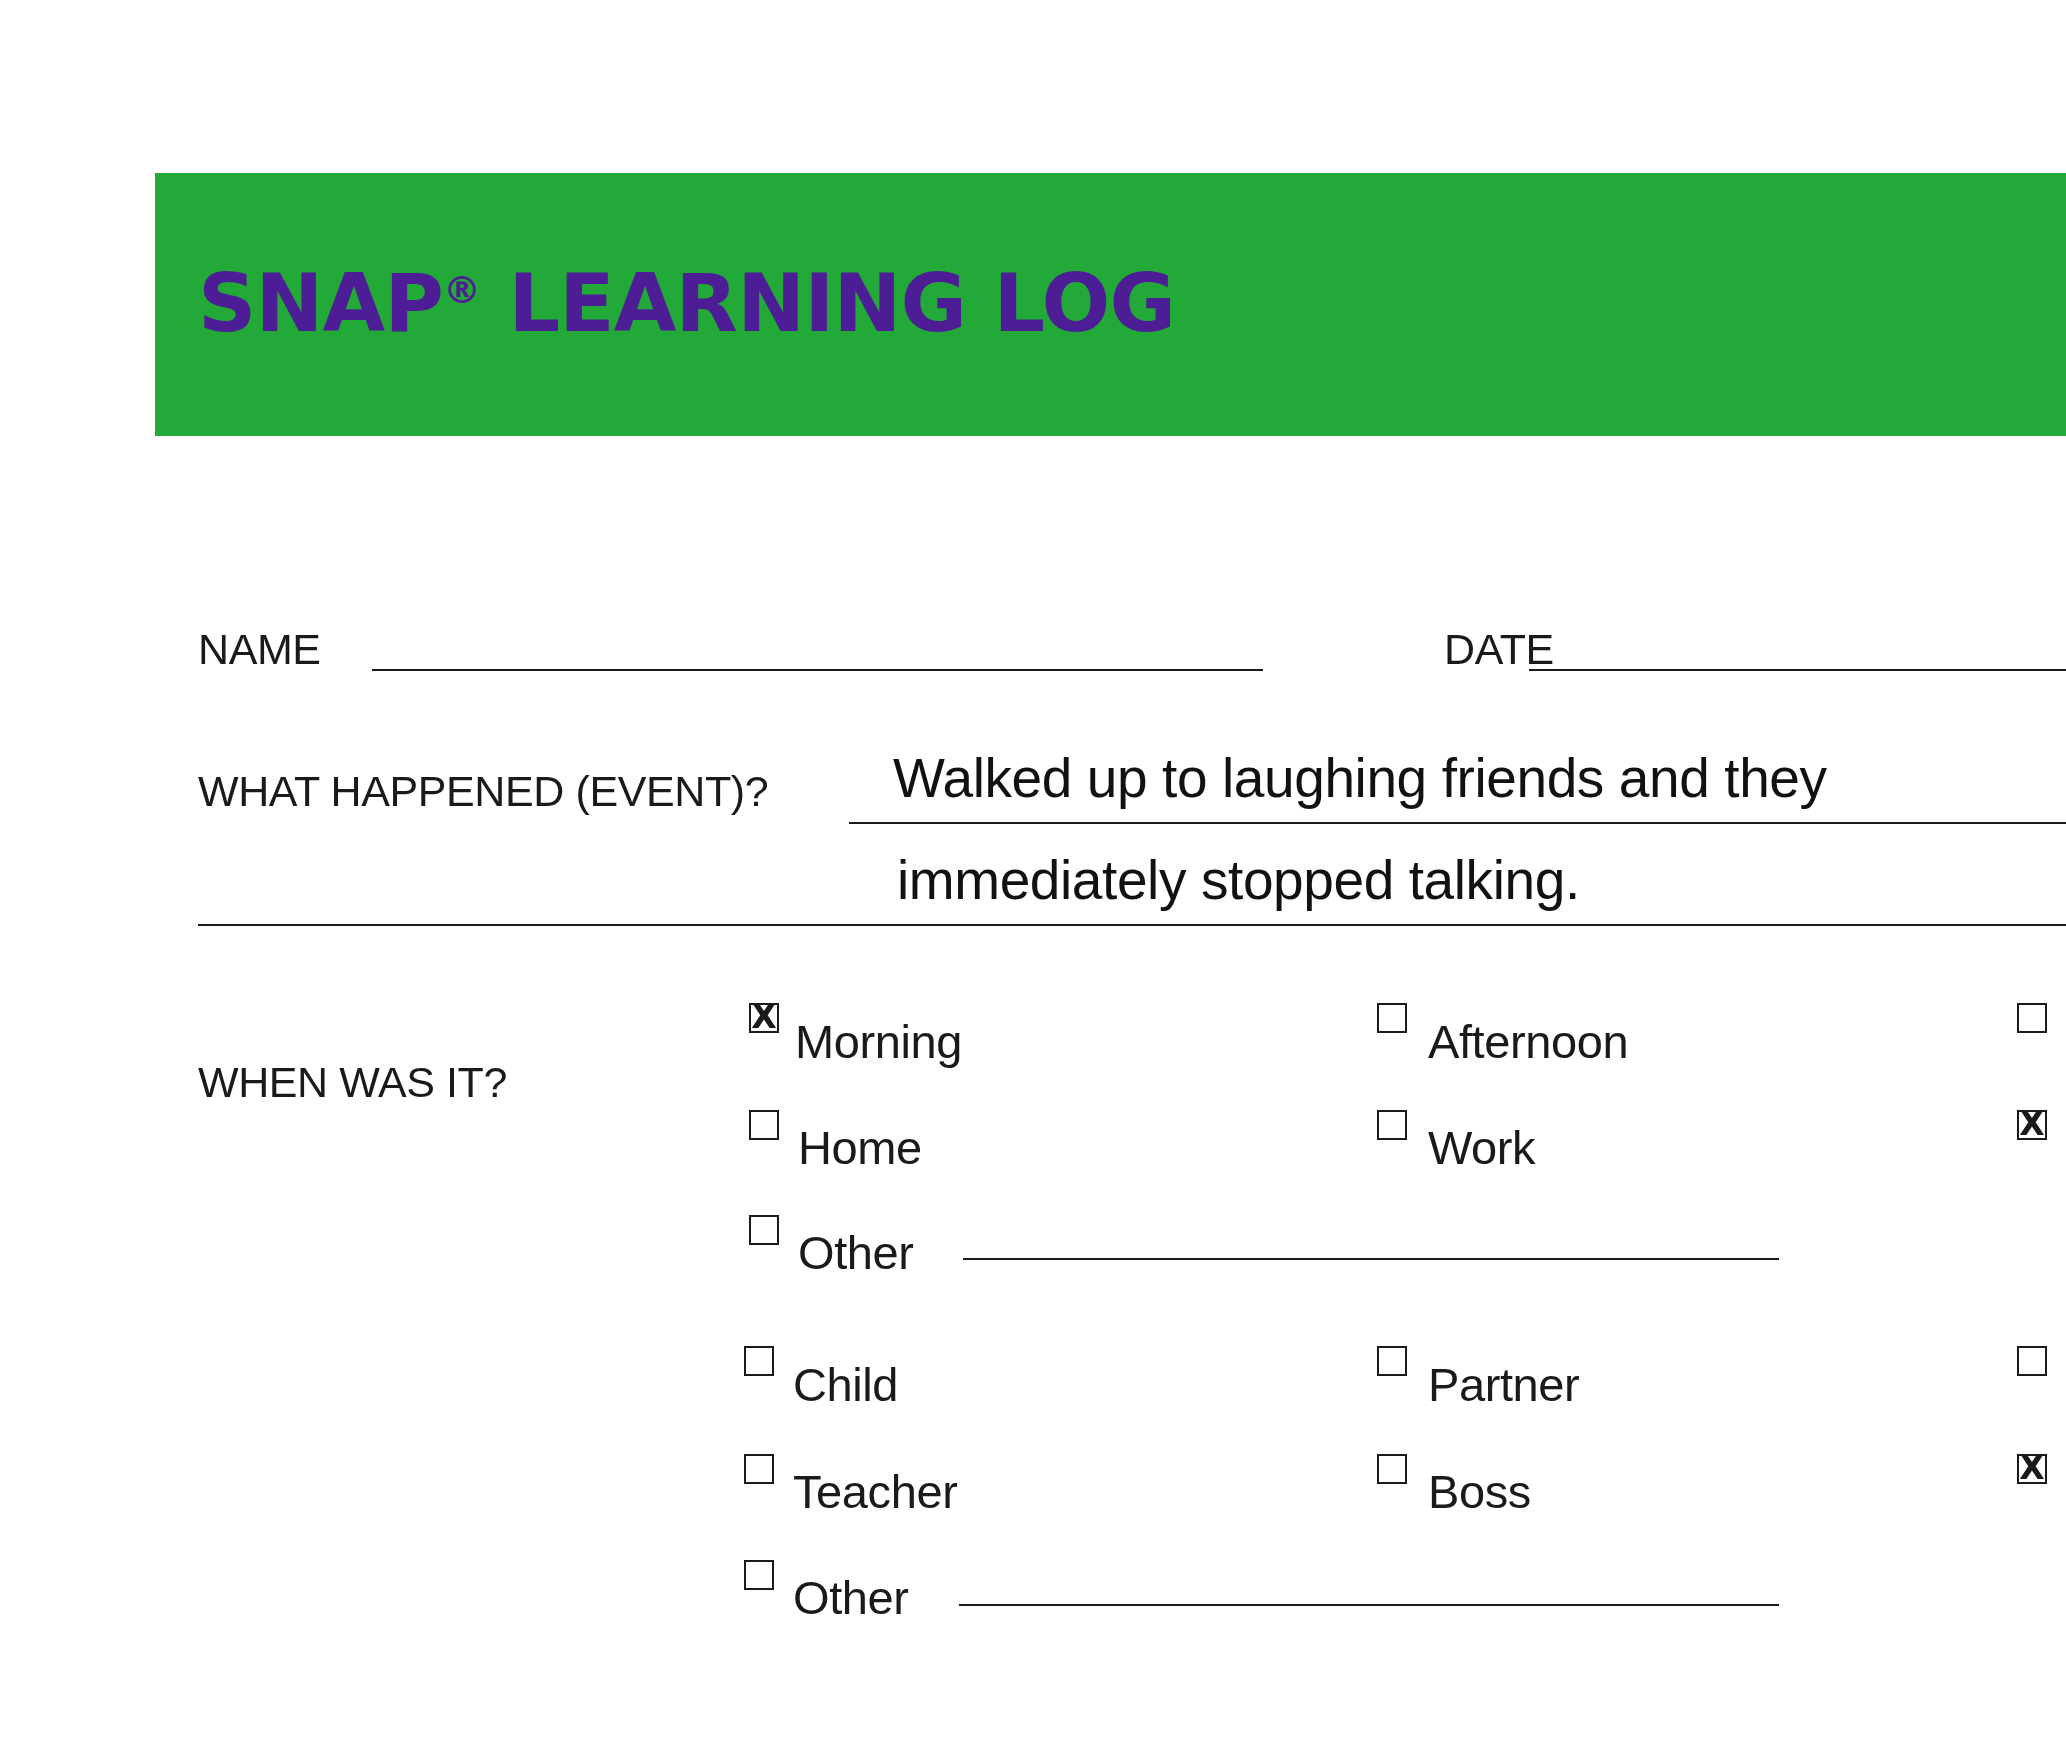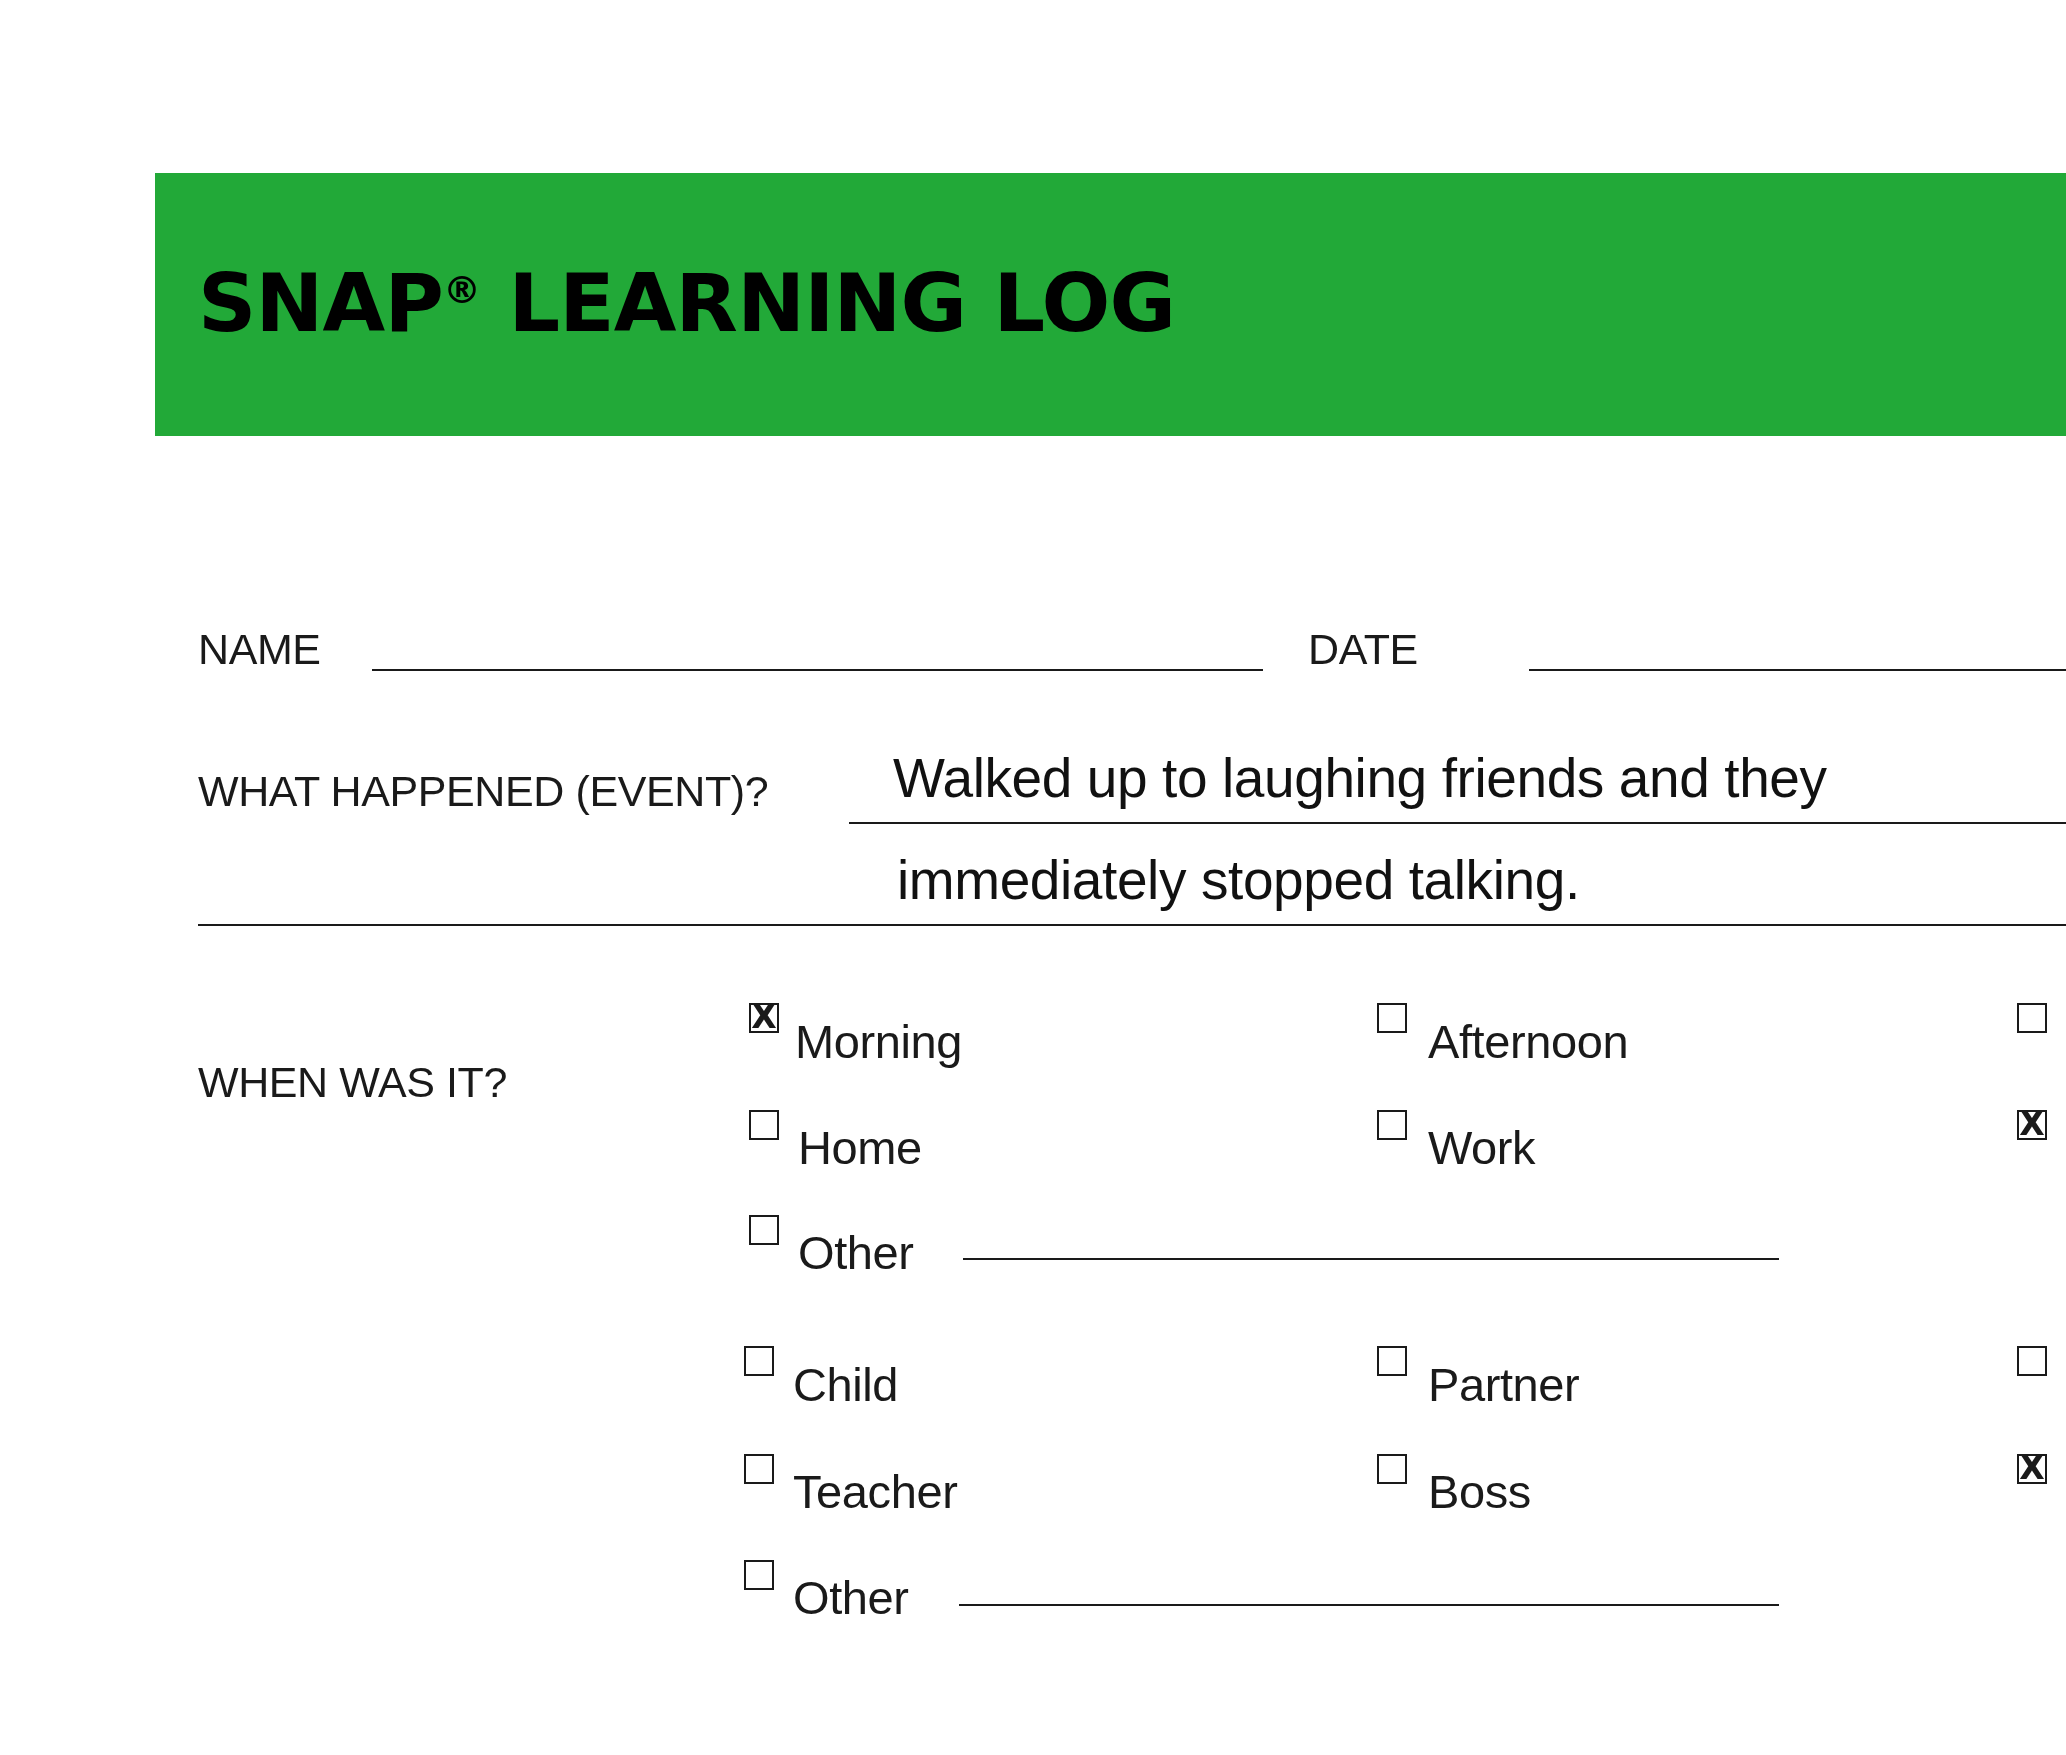--- a/index.html
+++ b/index.html
@@ -31,21 +31,21 @@
     top: 173px;
     width: 2418px;
     height: 263px;
     background: #22a938;
   }
   .header-title {
     position: absolute;
     left: 43px;
     top: 50%;
     transform: translateY(-52%);
-    color: #000000;
+    color: #4c1d95;
     font-family: "DejaVu Sans", sans-serif;
     font-weight: bold;
     font-size: 81px;
     letter-spacing: -0.8px;
     white-space: nowrap;
   }
   .header-title .reg {
     font-size: 38px;
     vertical-align: super;
     letter-spacing: 0;
@@ -117,21 +117,21 @@
   <div class="header-bar" style="background: rgb(34, 169, 56);">
     <div class="header-title">
       <span>SNAP</span><span class="reg">®</span>&nbsp;<span>LEARNING LOG</span>
     </div>
   </div>
 
   <div class="label" style="left:198px; top:625px; position:absolute;">NAME</div>
   <div class="rule" style="left:372px; top:669px; width:891px;"></div>
   <div class="answer" style="left:384px; top:605px; font-size:46px;"></div>
 
-  <div class="label" style="left:1308px; top:625px; position:absolute;">DATE</div>
+  <div class="label" style="left:1444px; top:625px; position:absolute;">DATE</div>
   <div class="rule" style="left:1529px; top:669px; width:1014px;"></div>
   <div class="answer" style="left:1541px; top:605px; font-size:46px;"></div>
 
   <div class="label" style="left:198px; top:767px; position:absolute;">WHAT HAPPENED (EVENT)?</div>
   <div class="rule" style="left:849px; top:822px; width:1694px;"></div>
   <div class="answer" style="left:893px; top:746px;">Walked up to laughing friends and they</div>
 
   <div class="rule" style="left:198px; top:924px; width:2346px;"></div>
   <div class="answer" style="left:882px; top:848px;margin-left:15px;">immediately stopped talking.</div>
 

